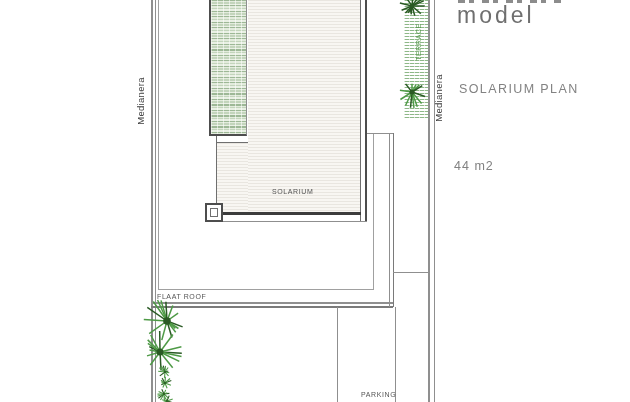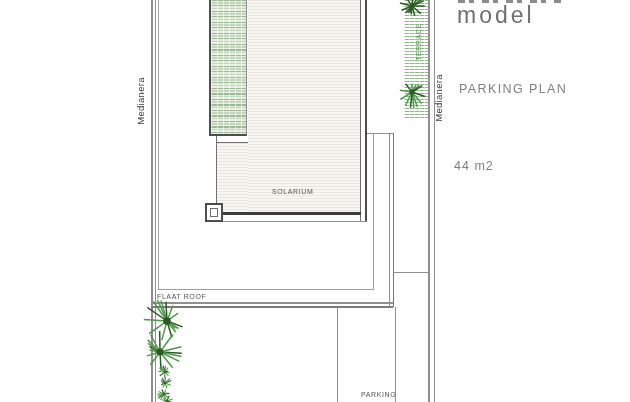--- a/index.html
+++ b/index.html
@@ -227,16 +227,16 @@
         <line x1="0" y1="0" x2="-4.1" y2="1.6" stroke="#4e9a46" stroke-width="1.1"></line>
         <line x1="0" y1="0" x2="-4.9" y2="-1.2" stroke="#4e9a46" stroke-width="1.1"></line>
         <line x1="0" y1="0" x2="-2.7" y2="-4.8" stroke="#4e9a46" stroke-width="1.1"></line>
         <line x1="0" y1="0" x2="2.2" y2="-5.4" stroke="#2a5a24" stroke-width="1.1"></line>
         <line x1="0" y1="0" x2="5.7" y2="-1.9" stroke="#4e9a46" stroke-width="1.1"></line>
         <circle r="1.0" fill="#2a5a24"></circle>
       </svg></div>
 
   <div class="cutoff-marks" style="left:458px;top:0;width:106px;"></div>
   <div class="model-label" style="left:457px;top:4px;">model</div>
-  <div class="panel-title" style="left:459px;top:83px;">PARKING PLAN</div>
+  <div class="panel-title" style="left:459px;top:83px;">SOLARIUM PLAN</div>
   <div class="panel-area" style="left:454px;top:112px;margin-top:48px;">44 m2</div>
 
 </div>
 
 </body></html>

